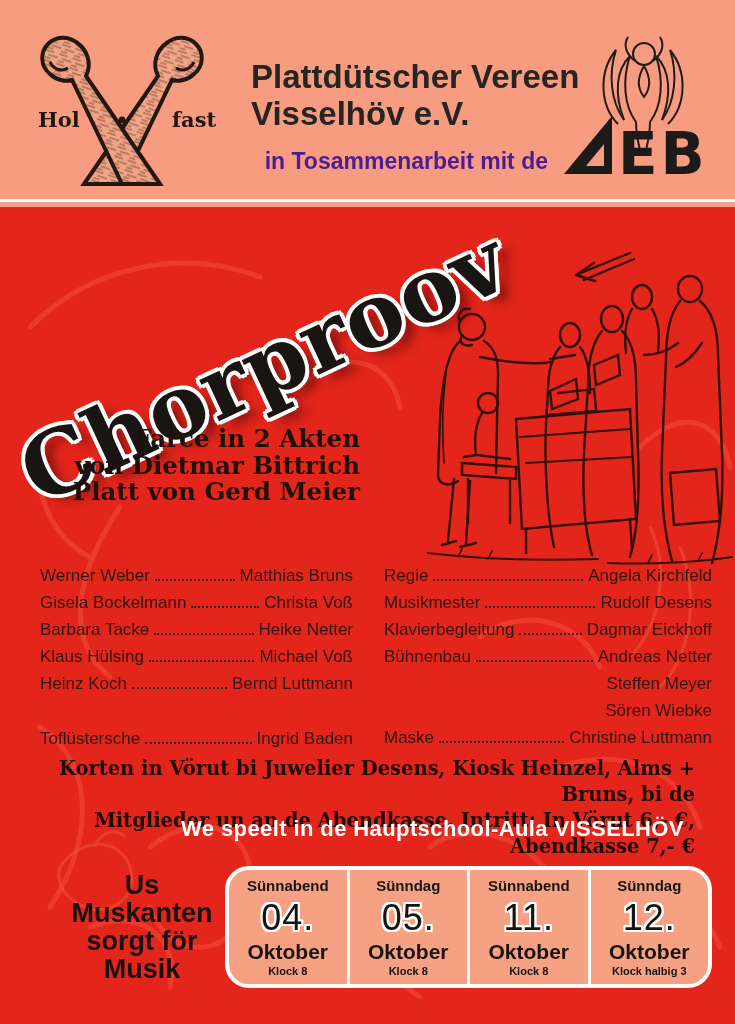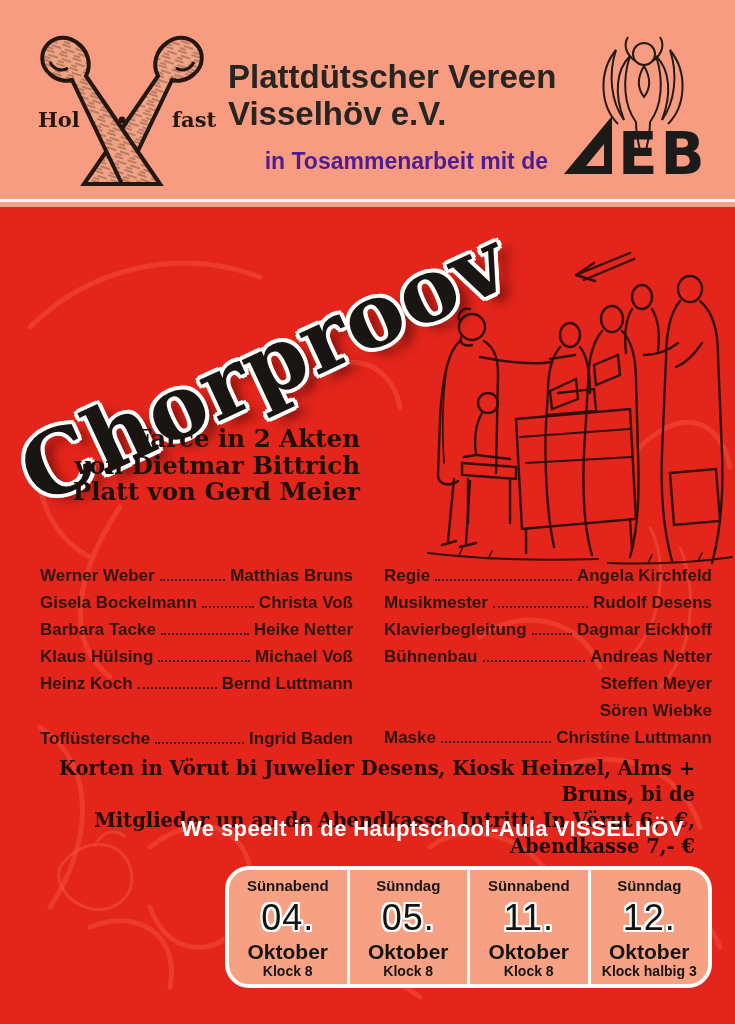--- a/index.html
+++ b/index.html
@@ -5,21 +5,21 @@
   html,body{margin:0;padding:0;}
   body{font-family:"Liberation Sans","DejaVu Sans",sans-serif;background:#555;}
   #poster{position:relative;width:735px;height:1024px;overflow:hidden;background:#e3251b;}
 
   
   .header{position:absolute;left:0;top:0;width:735px;height:199px;background:#f79c80;}
   .sep-white{position:absolute;left:0;top:199px;width:735px;height:3px;background:#ffffff;}
   .sep-salmon{position:absolute;left:0;top:202px;width:735px;height:5px;background:#f2a089;}
 
   .holfast{position:absolute;left:26px;top:20px;}
-  .club-name{position:absolute;left:228px;top:58px;color:#262522;font-weight:bold;
+  .club-name{position:absolute;left:251px;top:58px;color:#262522;font-weight:bold;
              font-size:33px;line-height:37px;letter-spacing:0px;}
   .coop{position:absolute;left:240px;top:148px;width:308px;text-align:right;
         color:#4c1d95;font-size:23px;font-weight:600;}
   .leb{position:absolute;left:556px;top:24px;}
 
   
   .main{position:absolute;left:0;top:207px;width:735px;height:817px;background:#e3251b;}
   .texture,.sketch{position:absolute;pointer-events:none;}
   .texture{left:0;top:0;}
   .sketch{left:398px;top:16px;}
@@ -28,21 +28,21 @@
       transform-origin:0 50%;font-family:"DejaVu Serif","Liberation Serif",serif;
       font-weight:900;font-size:88px;line-height:1.1;color:#181512;letter-spacing:1px;
       text-shadow:-3px -3px 0 #fff,3px -3px 0 #fff,-3px 3px 0 #fff,3px 3px 0 #fff,
                   -4px 0 0 #fff,4px 0 0 #fff,0 -4px 0 #fff,0 4px 0 #fff,
                   9px 11px 10px rgba(50,0,0,.45);}
 
   .subtitle{position:absolute;left:22px;top:219px;width:338px;text-align:right;
       font-family:"DejaVu Serif","Liberation Serif",serif;font-weight:bold;
       font-size:24.5px;line-height:26.5px;color:#20100a;}
 
-  .cast{position:absolute;top:352px;font-size:17px;color:#31150c;font-weight:700;}
+  .cast{position:absolute;top:352px;font-size:17px;color:#31150c;font-weight:400;}
   .cast.left{left:40px;width:313px;}
   .cast.right{left:384px;width:328px;}
   .cast-row{display:flex;align-items:flex-end;height:27px;}
   .cast-row .dots{flex:1;border-bottom:2.5px dotted #3a180d;margin:0 5px 5px 5px;}
   .cast-row.norole .name{margin-left:auto;}
   .cast-row.gap-top{margin-top:28px;}
 
   .tickets{position:absolute;left:40px;top:549px;width:655px;text-align:right;
       font-family:"DejaVu Serif","Liberation Serif",serif;font-weight:bold;
       font-size:19.5px;line-height:26px;color:#1e0c05;}
@@ -56,21 +56,21 @@
   .date-panel{position:absolute;left:225px;top:659px;width:487px;height:122px;
       background:#f7a184;border:4px solid #fffdf9;border-radius:24px;
       box-sizing:border-box;display:flex;overflow:hidden;}
   .date-card{flex:1;text-align:center;padding-top:7px;color:#171310;}
   .date-card:not(:last-child){border-right:3px solid #fffdf9;}
   .date-day{font-size:15px;font-weight:bold;line-height:17px;}
   .date-num{font-size:36px;font-weight:normal;line-height:47px;letter-spacing:1px;
       text-shadow:-2px -2px 0 #fff,2px -2px 0 #fff,-2px 2px 0 #fff,2px 2px 0 #fff,
                   -2px 0 0 #fff,2px 0 0 #fff,0 -2px 0 #fff,0 2px 0 #fff;}
   .date-month{font-size:21px;font-weight:bold;line-height:22px;}
-  .date-time{font-size:14px;font-weight:bold;line-height:17px;}
+  .date-time{font-size:11px;font-weight:bold;line-height:17px;}
 
   .logo-word{font-family:"DejaVu Serif","Liberation Serif",serif;font-weight:bold;}
 </style>
 </head>
 <body>
 
 <div id="poster">
 
   <div class="header">
 
@@ -271,20 +271,26 @@
       </div>
     </div>
 
     <div class="tickets">
       <div>Korten in Vörut bi Juwelier Desens, Kiosk Heinzel, Alms + Bruns, bi de</div>
       <div>Mitglieder un an de Abendkasse. Intritt: In Vörut 6,- €, Abendkasse 7,- €</div>
     </div>
 
     <div class="venue">We speelt in de Hauptschool-Aula VISSELHÖV</div>
 
+    <div class="music-note">
+      <div>Us</div>
+      <div>Muskanten</div>
+      <div>sorgt för</div>
+      <div>Musik</div>
+    </div>
 
     <div class="date-panel">
       <div class="date-card">
         <div class="date-day">Sünnabend</div>
         <div class="date-num">04.</div>
         <div class="date-month">Oktober</div>
         <div class="date-time">Klock 8</div>
       </div>
       <div class="date-card">
         <div class="date-day">Sünndag</div>

